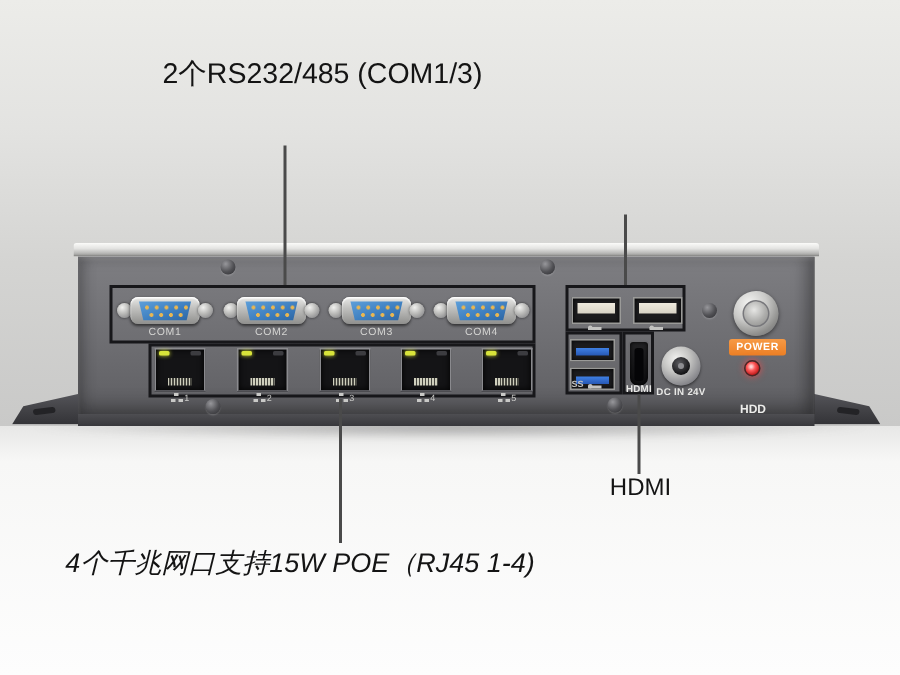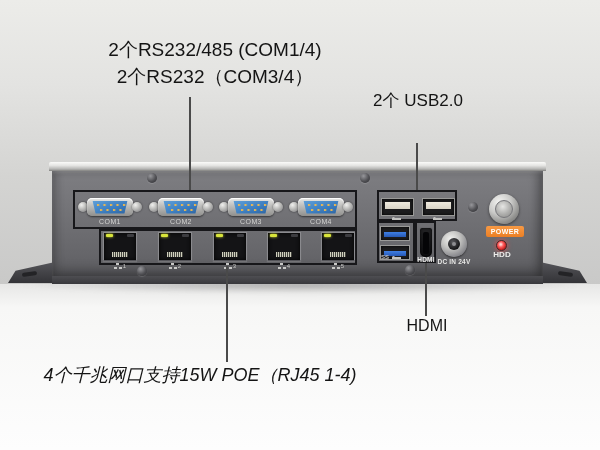--- a/index.html
+++ b/index.html
@@ -105,21 +105,21 @@
     box-shadow:0 1px 3px rgba(0,0,0,.5); }
   .power-btn-inner { position:absolute; left:6px; top:6px; width:18px; height:18px; border-radius:50%;
     background:radial-gradient(circle at 42% 35%, #e6e6e4 0%, #aeaeac 55%, #8a8a88 100%);
     border:1px solid #77777b; }
   .power-badge { position:absolute; left:486px; top:226px; width:38px; height:11px; border-radius:2px;
     background:linear-gradient(180deg,#f79a45,#ec7f24); color:#fff; font-size:7px; font-weight:bold;
     text-align:center; line-height:11px; letter-spacing:.4px; }
   .hdd-led { position:absolute; left:496px; top:240px; width:11px; height:11px; border-radius:50%;
     background:radial-gradient(circle at 42% 38%, #ffd2d2 8%, #ff5a5a 35%, #c62020 70%, #7e1212 100%);
     border:1px solid #4e2424; box-shadow:0 0 5px rgba(255,70,70,.8); }
-  .hdd-tag { position:absolute; left:489px; top:250px; width:26px; text-align:center;
+  .hdd-tag { position:absolute; left:489px; top:268px; width:26px; text-align:center;
     font-size:8px; font-weight:bold; color:#ececea; }
 
   
   .callout-line { position:absolute; width:1.5px; background:#4a4a4a; }
   .anno { position:absolute; color:#141414; text-align:center; }
   .anno-com { left:60px; top:36px; width:310px; font-size:19px; line-height:27px; }
   .anno-usb { left:340px; top:87px; width:156px; font-size:17px; line-height:27px; }
   .anno-lan { left:28px; top:362px; width:344px; font-size:18px; line-height:26px;font-style:italic; }
   .anno-hdmi { left:395px; top:317px; width:64px; font-size:16px; }
 </style>
@@ -257,24 +257,22 @@
   <div class="power-badge">POWER</div>
   <div class="hdd-led"></div>
   <div class="hdd-tag">HDD</div>
 
   <div class="callout-line" style="left:189px;top:97px;height:93px"></div>
   <div class="callout-line" style="left:416px;top:143px;height:47px"></div>
   <div class="callout-line" style="left:226px;top:266px;height:96px"></div>
   <div class="callout-line" style="left:425px;top:263px;height:53px"></div>
 
   <div class="anno anno-com">
-    <div>2个RS232/485 (COM1/4)</div>
-    <div>2个RS232（COM3/4）</div>
+    <div>2个RS232/485 (COM1/3)</div>
   </div>
   <div class="anno anno-usb">
-    <div>2个 USB2.0</div>
   </div>
   <div class="anno anno-hdmi">HDMI</div>
   <div class="anno anno-lan">
     <div>4个千兆网口支持15W POE（RJ45 1-4)</div>
   </div>
 
 </div>
 
 </body></html>

